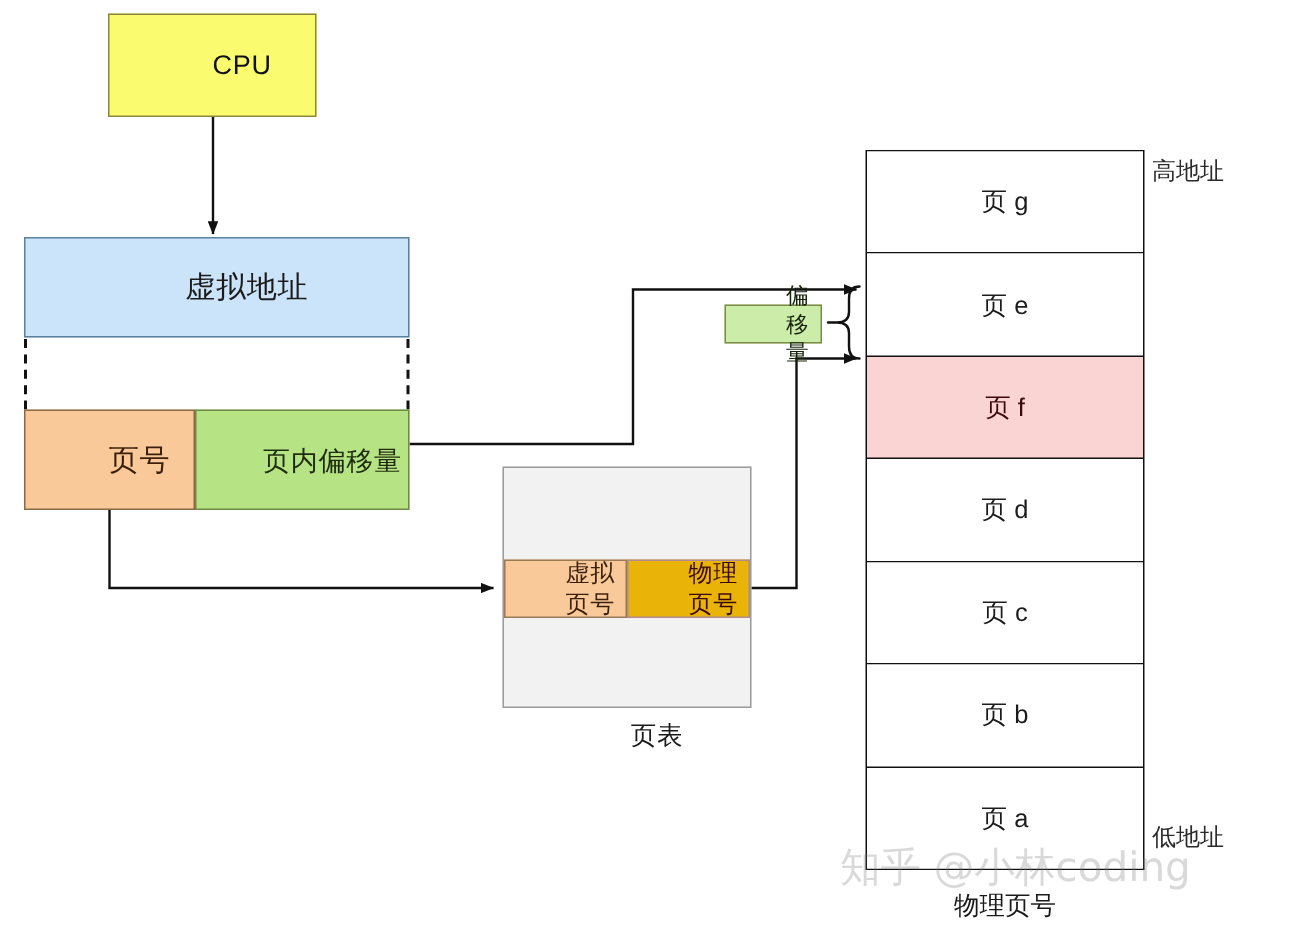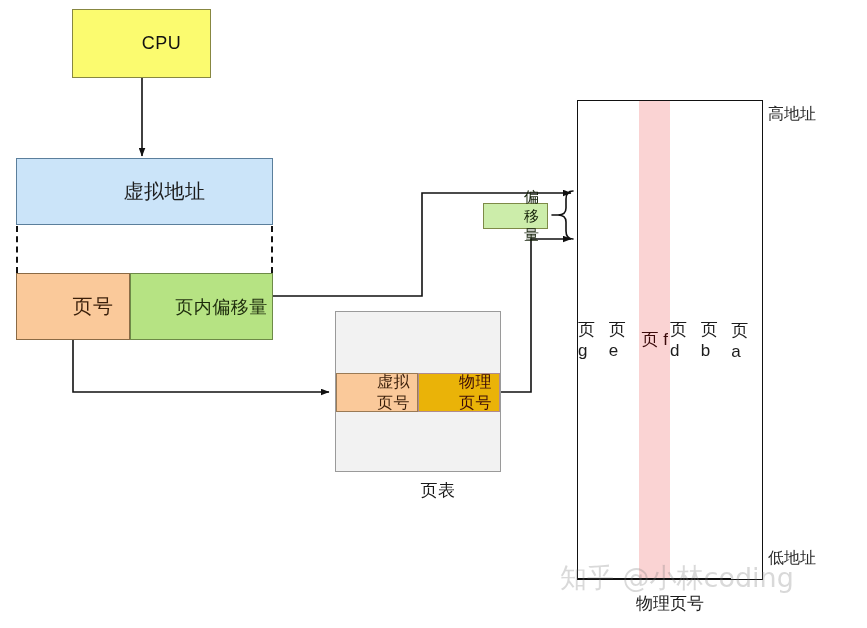--- a/index.html
+++ b/index.html
@@ -109,21 +109,21 @@
   }
 
   
   #memory-column {
     position: absolute;
     left: 577px; top: 100px;
     width: 186px; height: 480px;
     box-sizing: border-box;
     border: 1.8px solid #111;
     display: flex;
-    flex-direction: row;
+    flex-direction: column;
   }
   .memory-row {
     flex: 1 1 0;
     box-sizing: border-box;
     border-bottom: 1.5px solid #111;
     display: flex;
     align-items: center;
     justify-content: center;
     font-size: 17px;
     color: #1c1c1c;
@@ -232,20 +232,23 @@
       <div class="memory-row">
         <span>页 e</span>
       </div>
       <div class="memory-row highlight">
         <span>页 f</span>
       </div>
       <div class="memory-row">
         <span>页 d</span>
       </div>
       <div class="memory-row">
+        <span>页 c</span>
+      </div>
+      <div class="memory-row">
         <span>页 b</span>
       </div>
       <div class="memory-row">
         <span>页 a</span>
       </div>
     </div>
 
   <div class="addr-label" id="high-address-label">高地址</div>
   <div class="addr-label" id="low-address-label">低地址</div>
   <div class="addr-label" id="physical-address-caption">物理页号</div>

